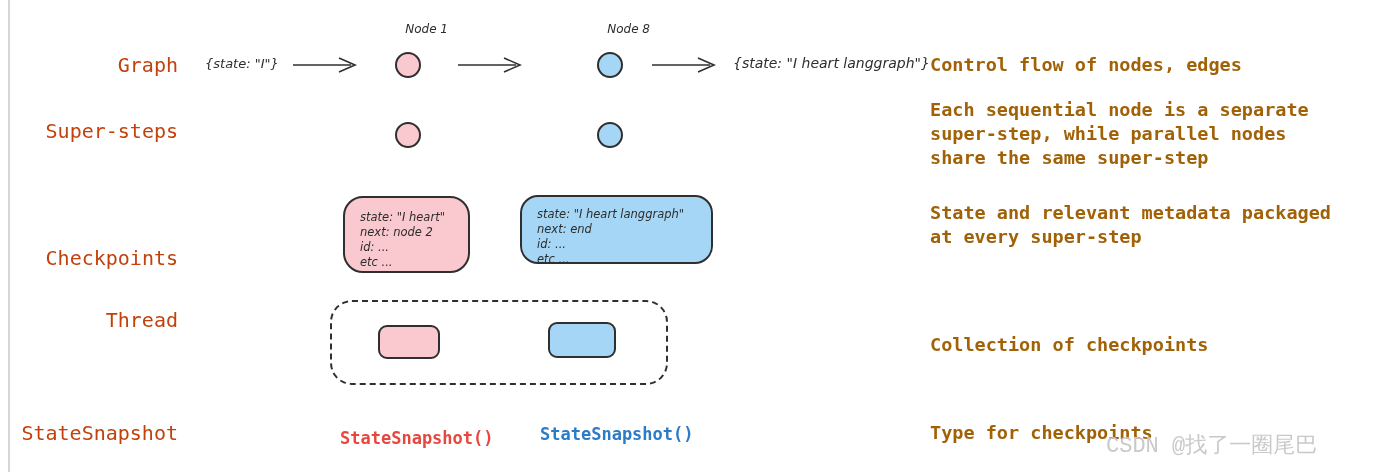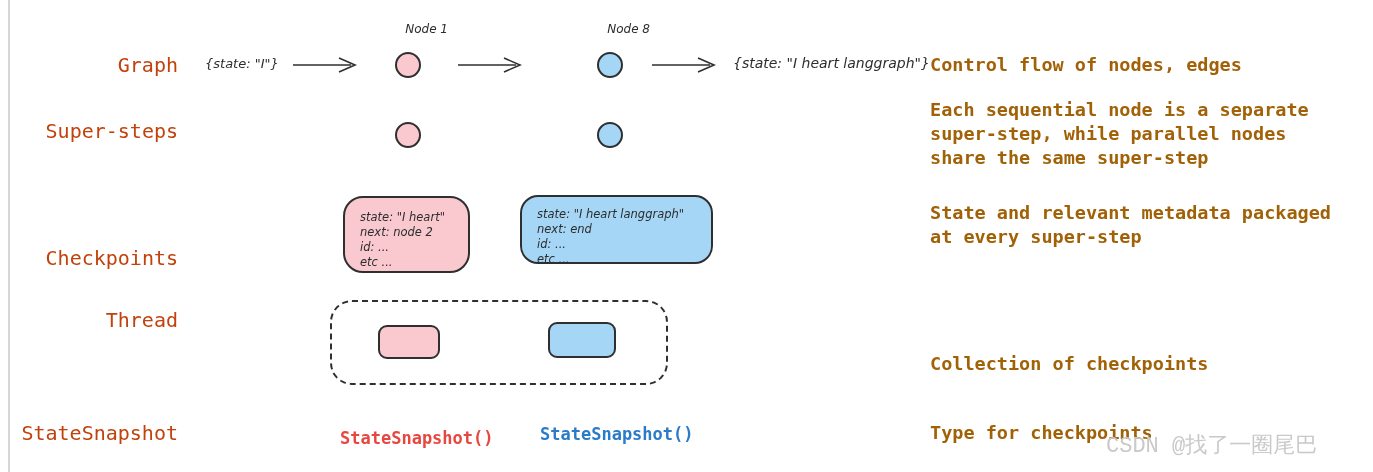--- a/index.html
+++ b/index.html
@@ -185,21 +185,21 @@
     <div>State and relevant metadata packaged</div>
     <div>at every super-step</div>
   </div>
 
   <div class="row-label" style="top:308px;">Thread</div>
 
   <div class="thread-outline"></div>
   <div class="mini-rect pink" style="left:378px; top:325px; width:62px; height:34px;"></div>
   <div class="mini-rect blue" style="left:548px; top:322px; width:68px; height:36px;"></div>
 
-  <div class="desc" style="top:352px;">Collection of checkpoints</div>
+  <div class="desc" style="top:333px;">Collection of checkpoints</div>
 
   <div class="row-label" style="top:421px;">StateSnapshot</div>
 
   <div class="code red" style="left:340px; top:428px;">StateSnapshot()</div>
   <div class="code blue" style="left:540px; top:424px;">StateSnapshot()</div>
 
   <div class="desc" style="top:421px;">Type for checkpoints</div>
 
   <div class="watermark">CSDN @找了一圈尾巴</div>
 </div>

